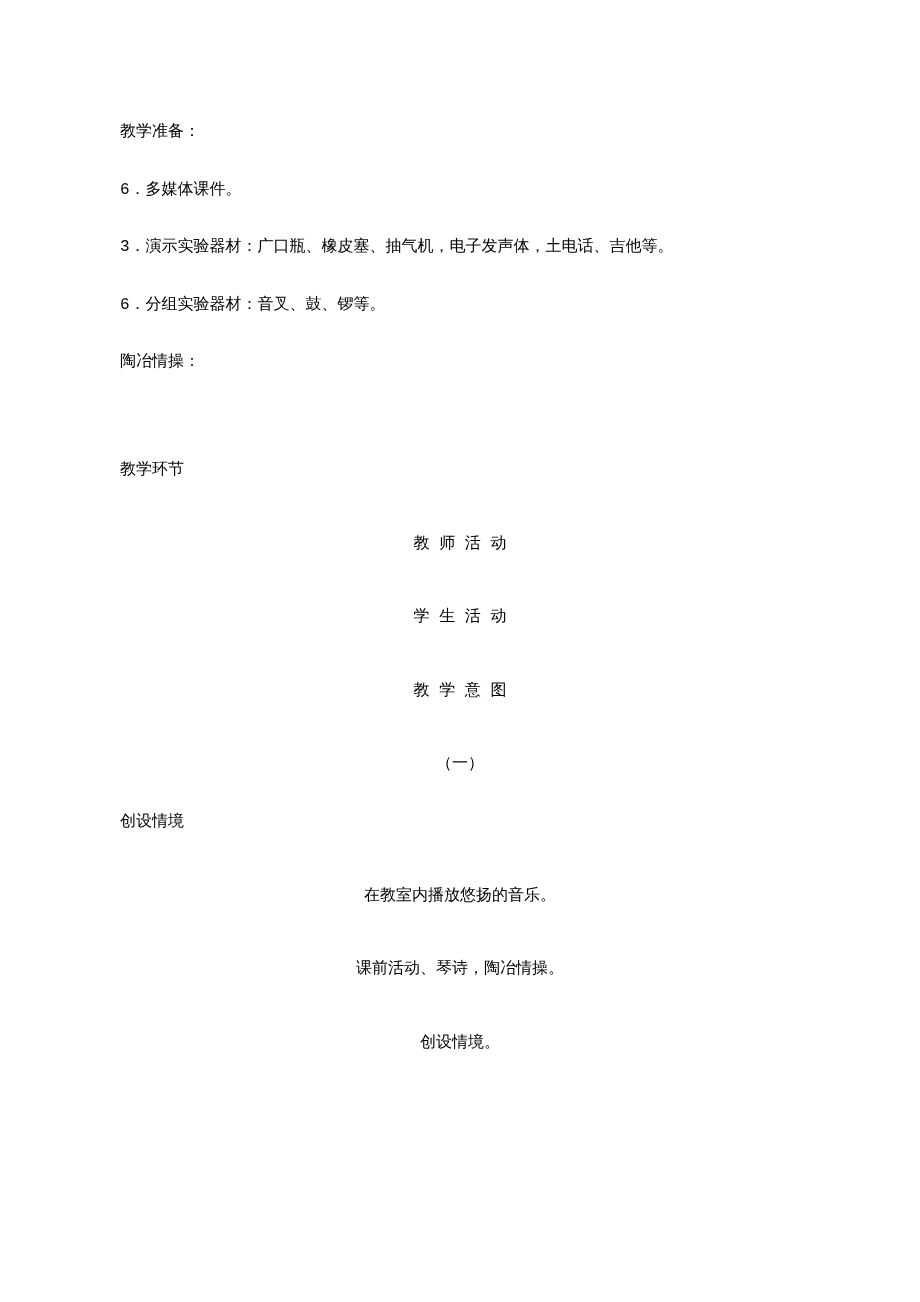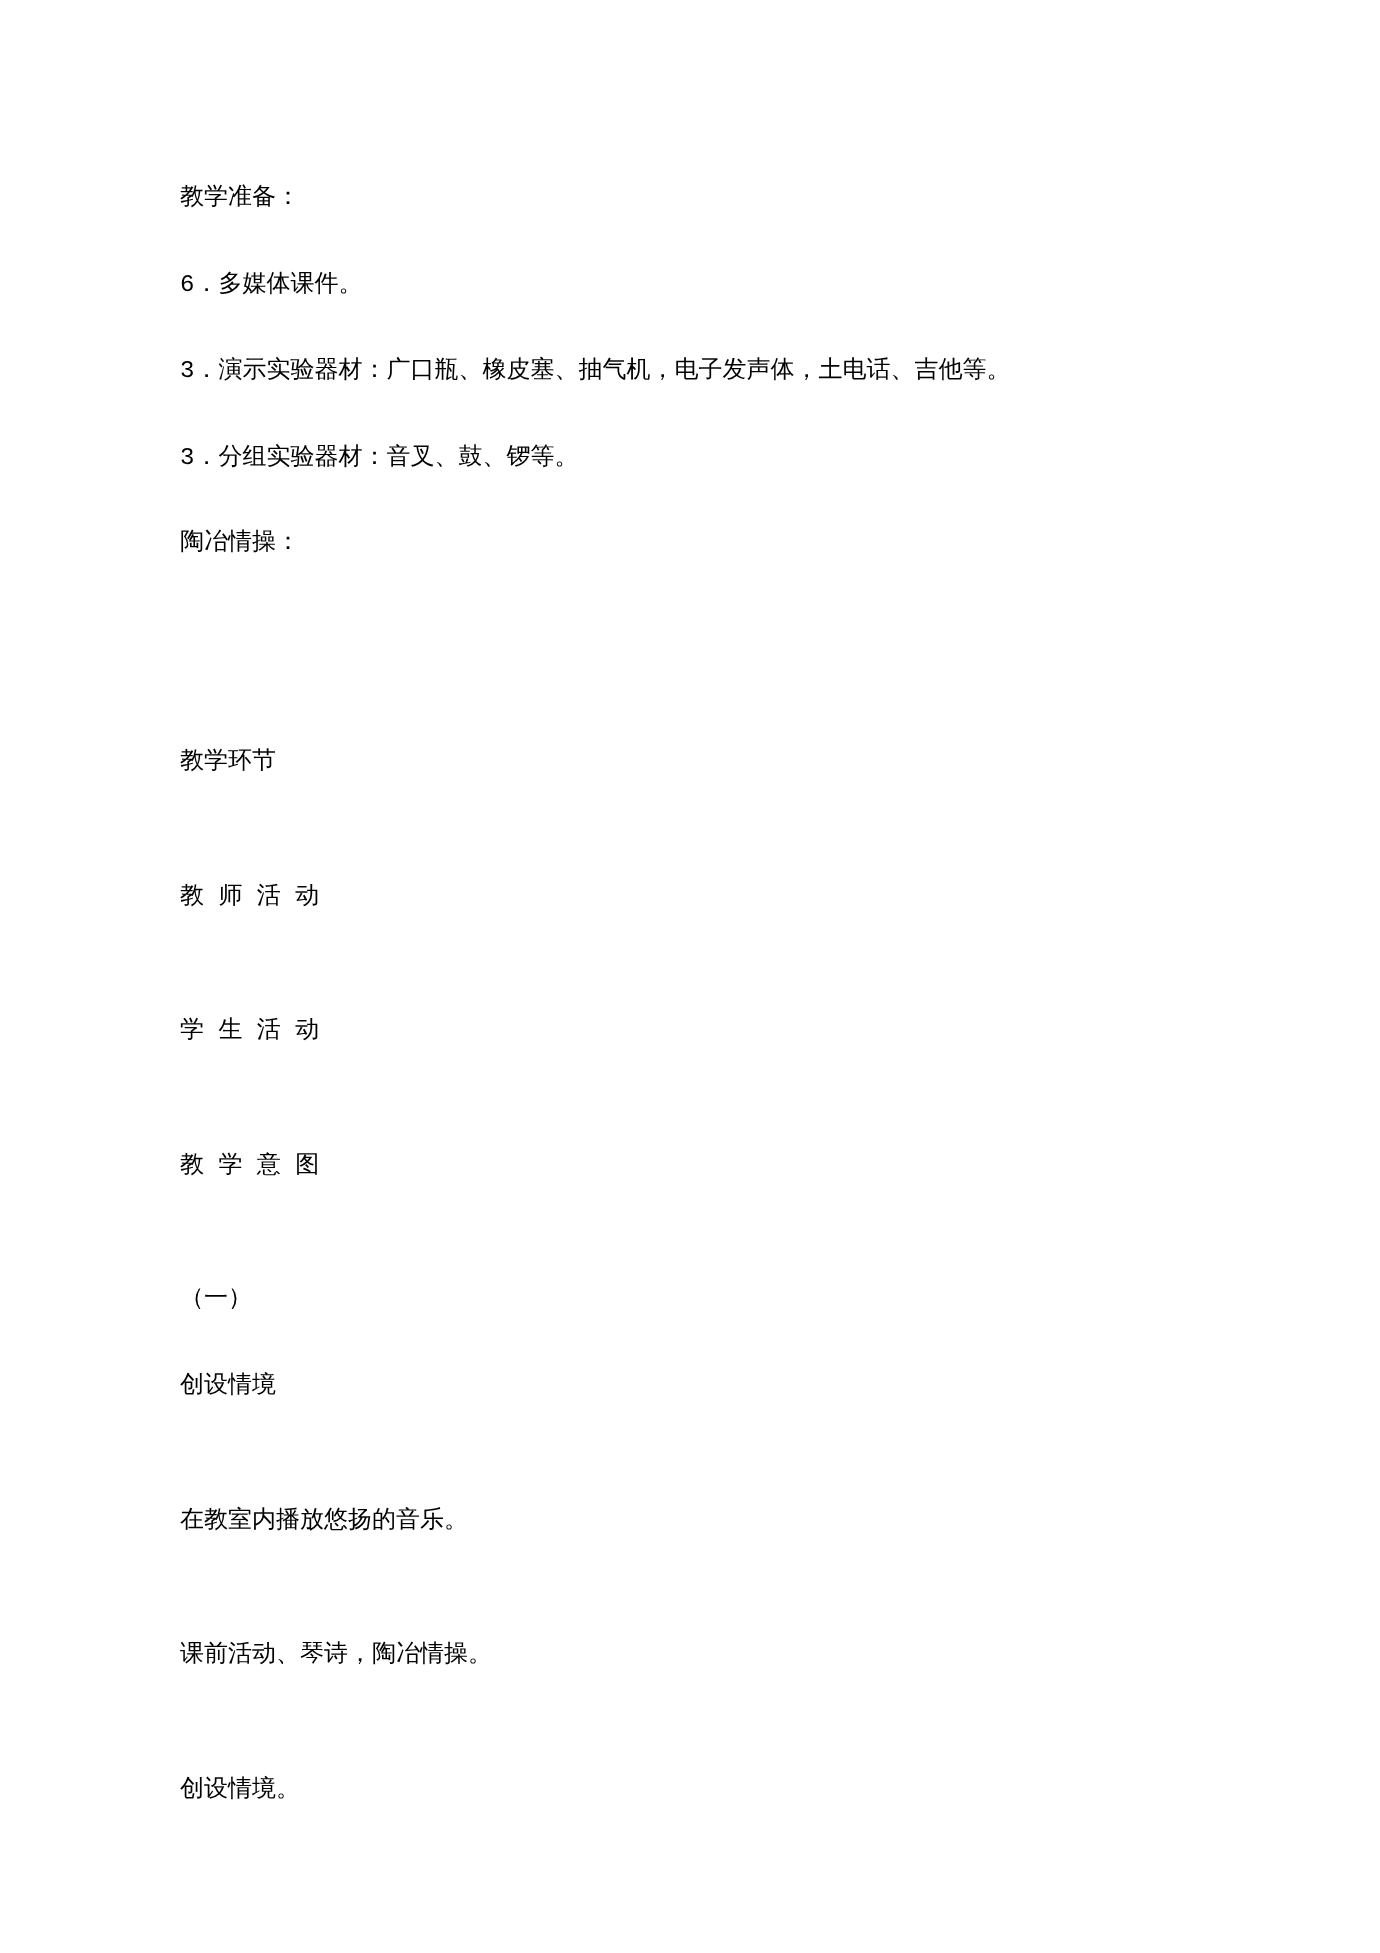--- a/index.html
+++ b/index.html
@@ -15,33 +15,34 @@
       font-size: 16px;
       color: #000000;
       padding: 120px 120px 0 120px;
       line-height: 1.6;
     }
     .para {
       margin-bottom: 32px;
       font-family: Liberation Mono, monospace;
     }
     .gap-large {
-      margin-top: 120px;
+      margin-top: 82px;
     }
     .gap-medium {
-      margin-top: 64px;
+      margin-top: 48px;
+      text-align: center;
     }
   </style>
 </head>
 <body>
 
 <div class="para">教学准备：</div>
 <div class="para">6．多媒体课件。</div>
 <div class="para">3．演示实验器材：广口瓶、橡皮塞、抽气机，电子发声体，土电话、吉他等。</div>
-<div class="para">3．分组实验器材：音叉、鼓、锣等。</div>
+<div class="para">6．分组实验器材：音叉、鼓、锣等。</div>
 <div class="para">陶冶情操：</div>
 
 <div class="para gap-large">教学环节</div>
 
 <div class="para gap-medium">教 师 活 动</div>
 
 <div class="para gap-medium">学 生 活 动</div>
 
 <div class="para gap-medium">教 学 意 图</div>
 

